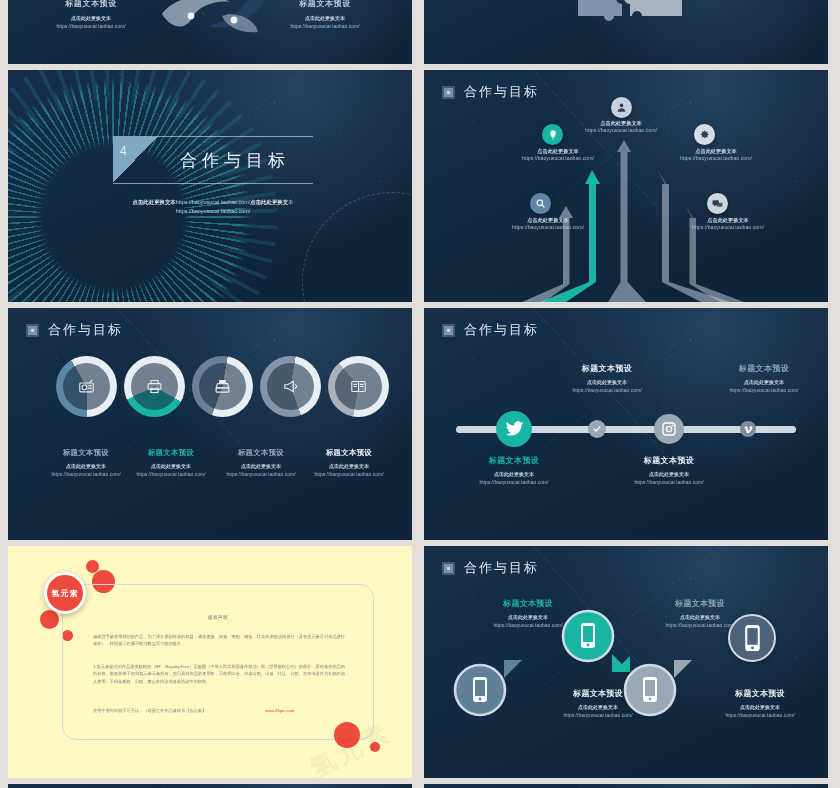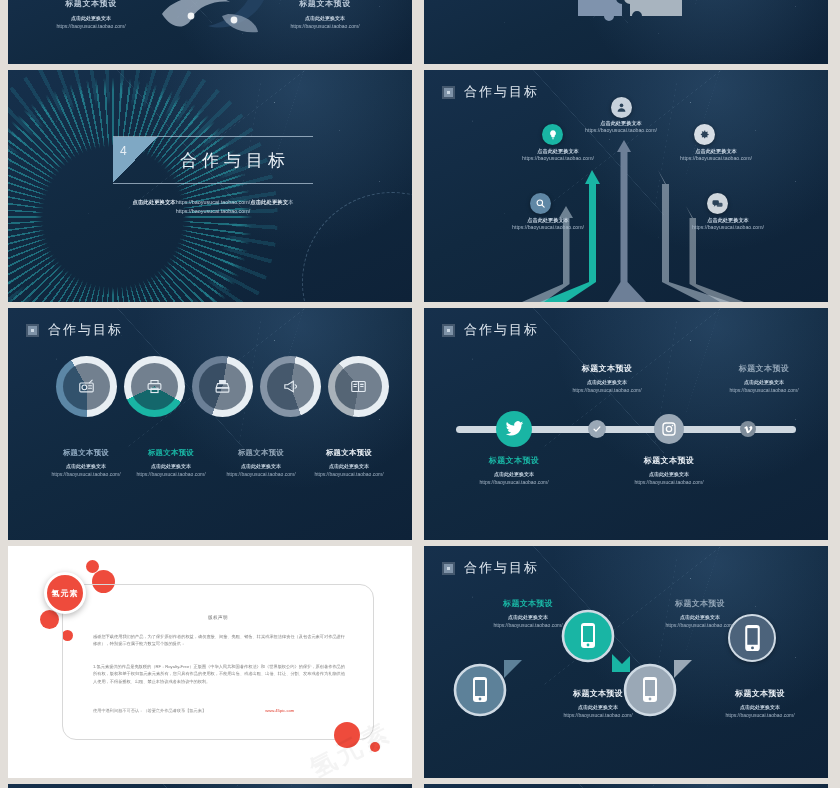--- a/index.html
+++ b/index.html
@@ -14,21 +14,21 @@
     width: 840px; height: 788px;
     background: #e2ded9;
   }
 
   
   .slide {
     position: absolute;
     background: #142a44;
     overflow: hidden;
   }
-  .slide.light { background: #ffffff; }
+  .slide.light { background: #fef9c3; }
 
   
   .netbg {
     position: absolute; inset: 0;
     background:
       radial-gradient(1px 1px at 12% 22%, rgba(190,215,235,.55), transparent 60%),
       radial-gradient(1px 1px at 28% 12%, rgba(190,215,235,.40), transparent 60%),
       radial-gradient(1px 1px at 46% 30%, rgba(190,215,235,.45), transparent 60%),
       radial-gradient(1px 1px at 66% 14%, rgba(190,215,235,.50), transparent 60%),
       radial-gradient(1px 1px at 82% 26%, rgba(190,215,235,.35), transparent 60%),

